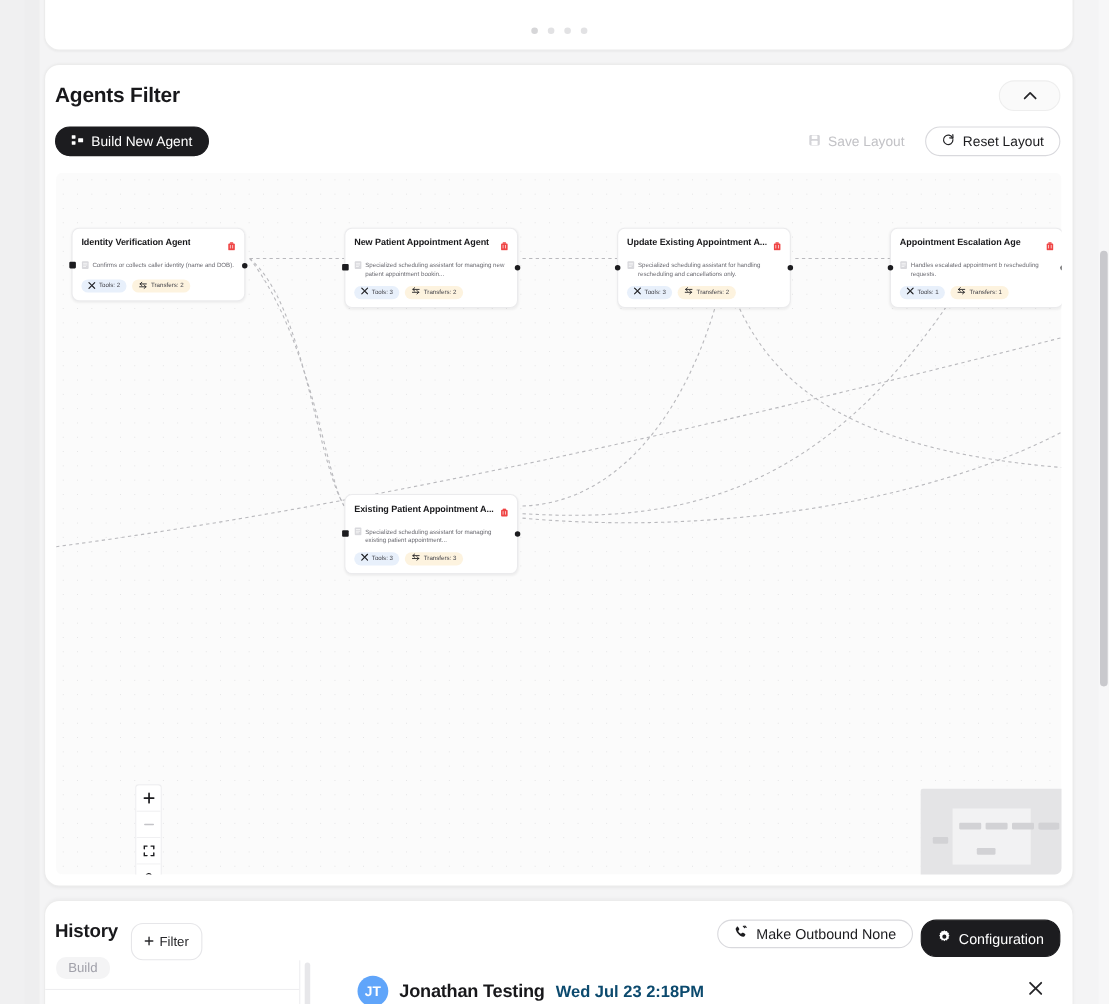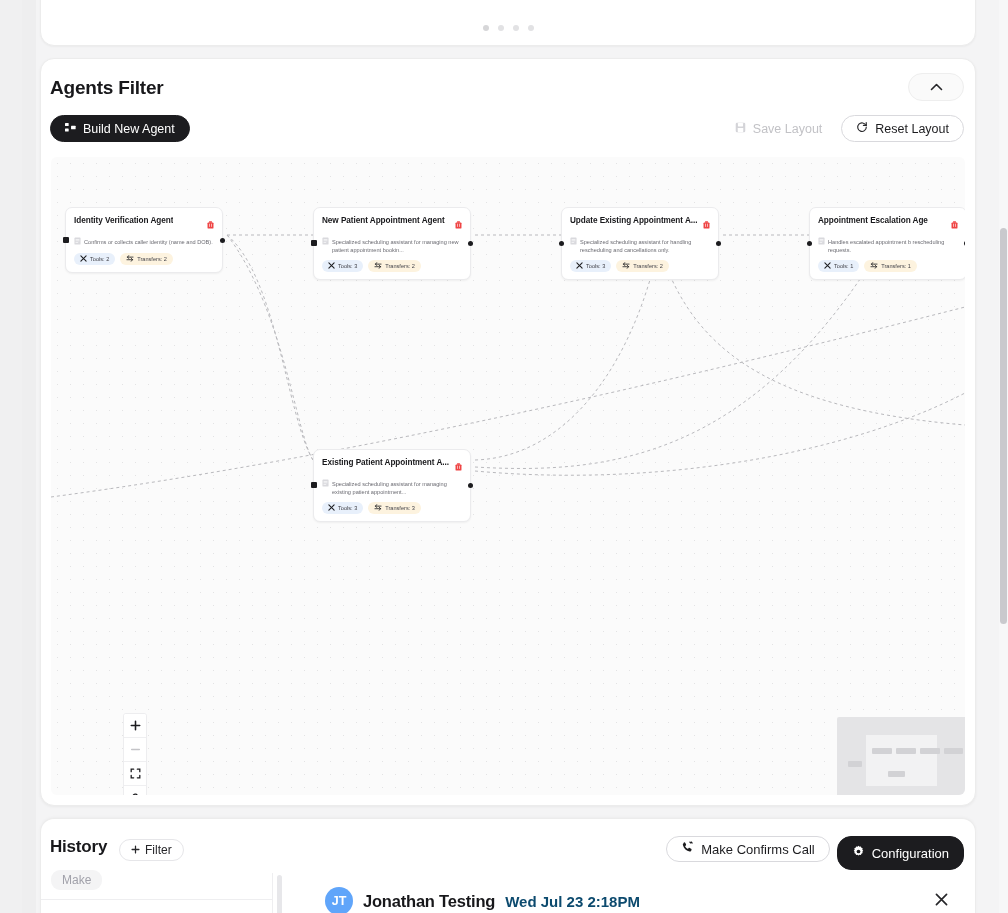--- a/index.html
+++ b/index.html
@@ -144,21 +144,21 @@
     box-shadow: 0 -1px 3px rgba(0,0,0,.03);
     overflow: hidden;
   }
   .history-title {
     position: absolute; left: 9px; top: 18px;
     font-size: 17px; font-weight: bold; color: #18181b; letter-spacing: -.2px;
   }
   .filter-btn {
     position: absolute; left: 78px; top: 20px;
     display: inline-flex; align-items: center; gap: 5px;
-    height: 22px; padding: 4px 11px; border-radius: 11px;
+    height: 22px; padding: 16px 11px; border-radius: 11px;
     background: #fff; border: 1px solid #e6e6e9;
     font-size: 12px; color: #27272a; cursor: pointer;
   }
   .history-actions { position: absolute; right: 11px; top: 17px; display: flex; gap: 7px; }
   .history-body { position: absolute; left: 0; right: 0; top: 54px; bottom: 0; }
   .hist-left { position: absolute; left: 0; top: 0; width: 232px; bottom: 0; border-right: 1px solid #eeeef0; }
   .chip-none {
     position: absolute; left: 10px; top: -3px;
     background: #f4f4f5; color: #a1a1aa; border-radius: 9px;
     font-size: 12px; padding: 3px 11px;
@@ -552,36 +552,36 @@
     </div>
 
     <div class="history-actions">
       <div class="btn btn-outline" style="height:26px; font-size:13px;">
         <span>
           <svg width="13" height="13" viewBox="0 0 14 14">
               <path d="M3.1 1.6c.5-.3 1.1-.1 1.4.4l.9 1.6c.2.4.1.9-.2 1.2l-.6.6c-.1.1-.2.3-.1.5.5 1.1 1.4 2 2.5 2.5.2.1.4 0 .5-.1l.6-.6c.3-.3.8-.4 1.2-.2l1.6.9c.5.3.7.9.4 1.4l-.5.9c-.3.5-.9.8-1.5.7C5.9 10.7 3.1 7.9 2 4.2c-.2-.6.1-1.2.6-1.5z" fill="#1c1c1f"></path>
               <path d="M9.4 1.1l1.3 1.3M10.9 0.9l1.3 1.3" stroke="#1c1c1f" stroke-width="1.1" stroke-linecap="round"></path>
             </svg>
         </span>
-        <span>Make Confirms Call</span>
+        <span>Make Outbound None</span>
       </div>
       <div class="btn btn-dark" style="height:34px; font-size:13px;">
         <span>
           <svg width="13" height="13" viewBox="0 0 14 14">
               <path d="M7 0.8l1.1 1 1.5-.3.5 1.4 1.4.6-.4 1.5 1 1.1-1 1.1.4 1.5-1.4.6-.5 1.4-1.5-.3-1.1 1-1.1-1-1.5.3-.5-1.4-1.4-.6.4-1.5-1-1.1 1-1.1-.4-1.5 1.4-.6.5-1.4 1.5.3z" fill="#ffffff"></path>
               <circle cx="7" cy="7" r="2" fill="#1c1c1f"></circle>
             </svg>
         </span>
         <span>Configuration</span>
       </div>
     </div>
 
     <div class="history-body">
       <div class="hist-left">
-        <div class="chip-none">Make</div>
+        <div class="chip-none">Build</div>
         <div class="hist-divider"></div>
 
         <div class="hist-scroll"></div>
       </div>
 
       <div class="hist-right">
         <div class="convo-head">
           <div class="avatar">JT</div>
           <div class="convo-name">Jonathan Testing</div>
           <div class="convo-time">Wed Jul 23 2:18PM</div>

